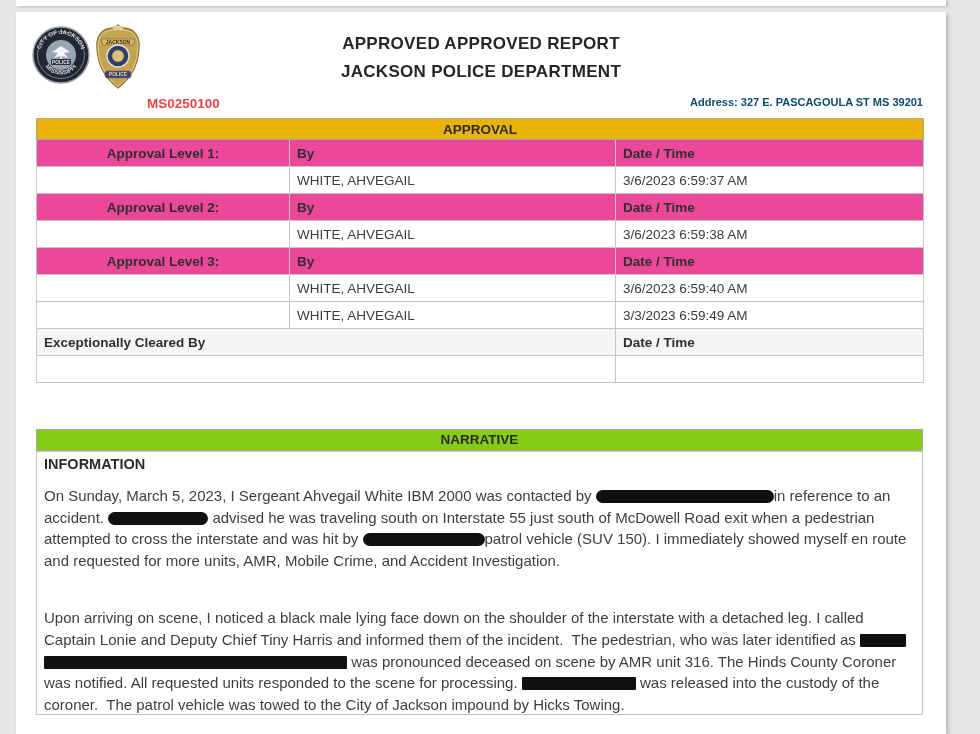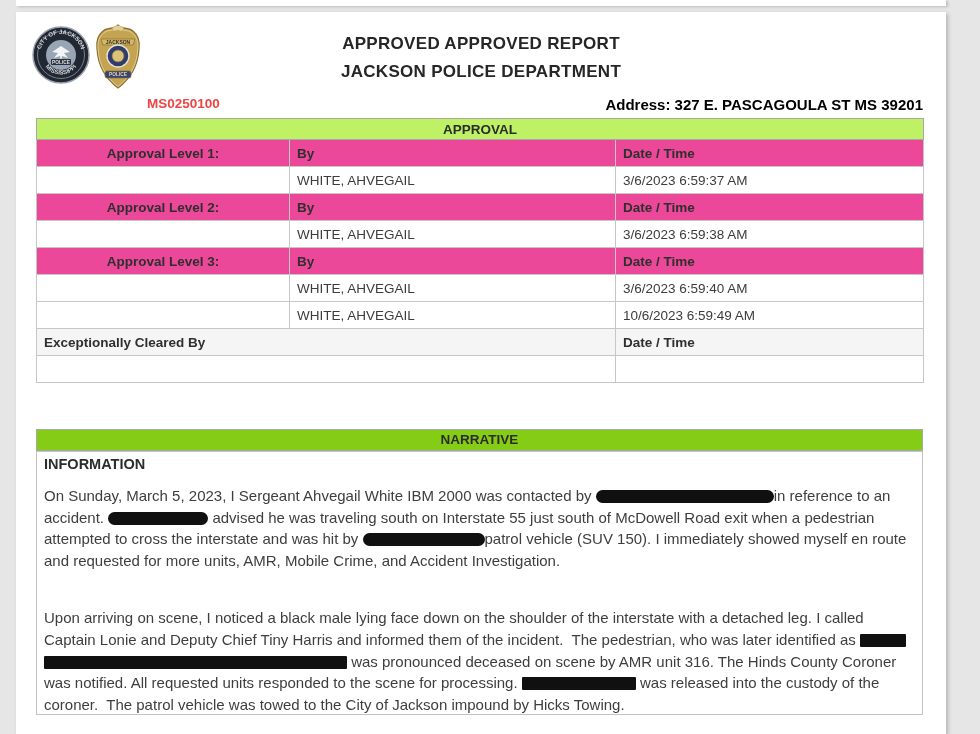--- a/index.html
+++ b/index.html
@@ -10,27 +10,27 @@
     box-shadow:2px 2px 4px rgba(0,0,0,.22);}
   
   .logos{position:absolute;left:16px;top:10px;width:130px;height:72px;}
   .seal{position:absolute;left:0;top:4px;}
   .shield{position:absolute;left:60px;top:0;}
   .title-1{position:absolute;left:0;top:22px;width:100%;text-align:center;
     font-size:17px;font-weight:bold;color:#262626;letter-spacing:.3px;}
   .title-2{position:absolute;left:0;top:50px;width:100%;text-align:center;
     font-size:17px;font-weight:bold;color:#262626;letter-spacing:.3px;}
   .ori{position:absolute;left:131px;top:84px;font-size:13.5px;font-weight:bold;color:#ef4444;}
-  .addr{position:absolute;right:23px;top:84px;font-size:15px;font-weight:bold;color:#000000;}
+  .addr{position:absolute;right:23px;top:84px;font-size:11px;font-weight:bold;color:#0c4a6e;}
   
   table.approval{position:absolute;left:20px;top:106px;width:887px;border-collapse:collapse;
     table-layout:fixed;font-size:13.5px;color:#3c3c3c;}
   table.approval td{border:1px solid #c6c6c6;height:26px;padding:0 7px;overflow:hidden;white-space:nowrap;}
   table.approval{border:1px solid #a8a8a8;}
-  td.section-bar{background:#bef264;text-align:center;font-weight:bold;color:#2c2c2c;
+  td.section-bar{background:#eab308;text-align:center;font-weight:bold;color:#2c2c2c;
     height:20px !important;border:1px solid #a8a8a8 !important;}
   tr.label-row td{background:#ec4899;font-weight:bold;color:#2f2f2f;}
   tr.label-row td.lvl{text-align:center;}
   tr.value-row td{background:#fff;}
   td.ec{background:#f5f5f5;font-weight:bold;color:#2f2f2f;}
   
   .nar-bar{position:absolute;left:20px;top:417px;width:885px;height:20px;background:#84cc16;
     border:1px solid #a8a8a8;text-align:center;font-size:13.5px;font-weight:bold;color:#2c2c2c;
     line-height:20px;}
   .nar-box{position:absolute;left:20px;top:439px;width:871px;height:254px;border:1px solid #c3c3c3;
@@ -128,21 +128,21 @@
     </tr>
     <tr class="value-row">
       <td></td>
       <td>WHITE, AHVEGAIL</td>
       <td>3/6/2023 6:59:40 AM</td>
     </tr>
 
     <tr class="value-row">
       <td></td>
       <td>WHITE, AHVEGAIL</td>
-      <td>10/6/2023 6:59:49 AM</td>
+      <td>3/3/2023 6:59:49 AM</td>
     </tr>
 
     <tr>
       <td class="ec" colspan="2">Exceptionally Cleared By</td>
       <td class="ec">Date / Time</td>
     </tr>
     <tr class="value-row">
       <td colspan="2"></td>
       <td></td>
     </tr>

